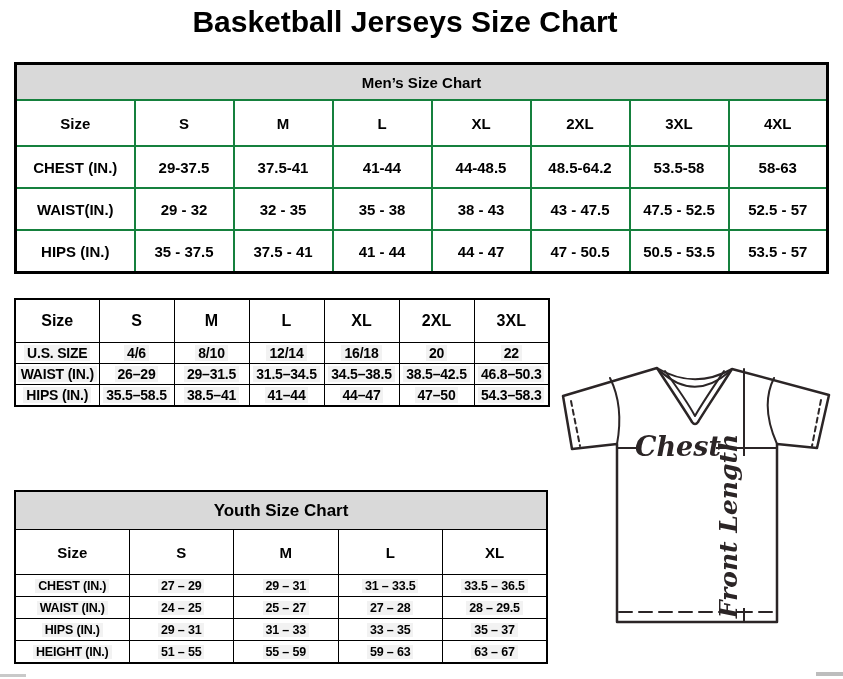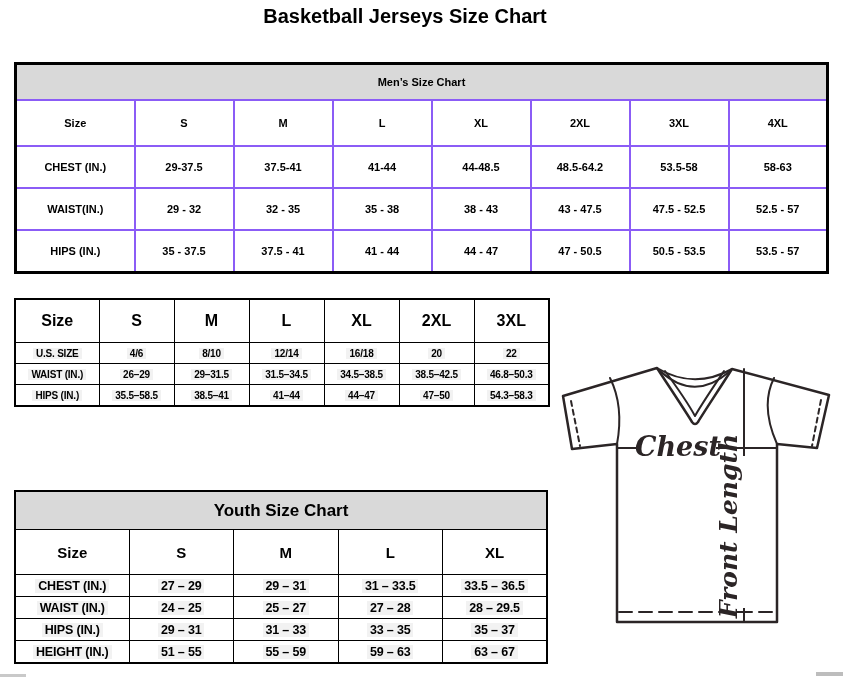--- a/index.html
+++ b/index.html
@@ -2,42 +2,42 @@
 <html style="--band: #d9d9d9; --line: #2b2526;"><head>
 <meta charset="utf-8">
 <style>
   html,body { margin:0; padding:0; background:#ffffff; }
   .page {
     position:relative; width:843px; height:679px; background:#fff;
     font-family:"Liberation Sans", sans-serif; color:#000; overflow:hidden;
   }
   .title {
     position:absolute; top:5px; left:0; width:810px; margin:0;
-    text-align:center; font-size:20px; font-weight:bold; letter-spacing:0;
+    text-align:center; font-size:30px; font-weight:bold; letter-spacing:0;
   }
   table.sizes {
     position:absolute; border-collapse:collapse; table-layout:fixed;
     background:#fff;
   }
   table.sizes td {
     border:1px solid #000; text-align:center; vertical-align:middle;
     font-weight:bold; padding:0; overflow:hidden; white-space:nowrap;
   }
   td.band { background:var(--band,#d9d9d9); font-size:17px; }
   
   #men { left:14px; top:62px; width:815px; border:3px solid #000; }
-  #men td { border:2px solid #8b5cf6; font-size:11px; }
+  #men td { border:2px solid #15803d; font-size:15px; }
   #men td.band { height:34px; }
   #men tr.head td { height:44px; }
   #men tr.datarow td { height:40px; }
   
   #women { left:14px; top:298px; width:536px; border:2px solid #000; }
   #women td.band { height:36px; }
   #women tr.head td { height:42px; font-size:16px; }
-  #women tr.datarow td { height:20px; font-size:10px; letter-spacing:-0.2px; }
+  #women tr.datarow td { height:20px; font-size:14px; letter-spacing:-0.2px; }
   
   #youth { left:14px; top:490px; width:534px; border:2px solid #000; }
   #youth td.band { height:37px; }
   #youth tr.head td { height:44px; font-size:15px; }
   #youth tr.datarow td { height:21px; font-size:12.5px; letter-spacing:-0.2px; }
   .hl { background:#f2f2f2; padding:0 3px; }
   
   .jersey {
     position:absolute; left:552px; top:356px; width:287px; height:322px;
   }

